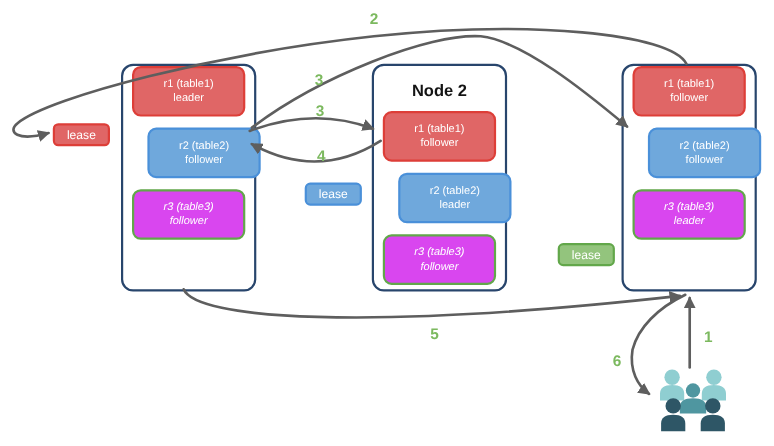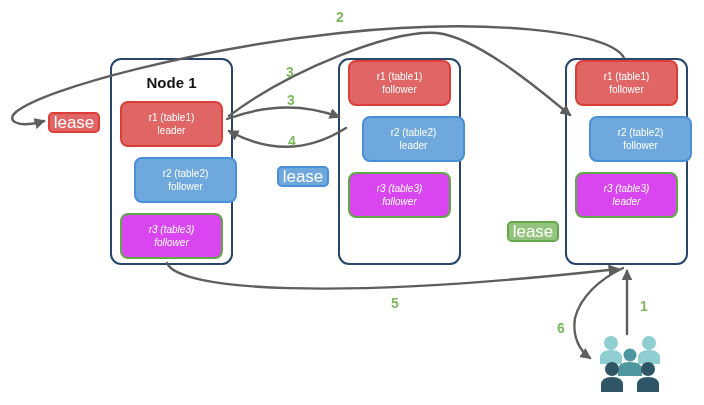--- a/index.html
+++ b/index.html
@@ -22,21 +22,21 @@
     box-sizing:border-box;color:#ffffff;font-size:10px;line-height:1.3;
     display:flex;flex-direction:column;align-items:center;justify-content:center;
     border:2px solid transparent;text-align:center;
   }
   .replica.red{background:#e06666;border-color:#dd3e38;}
   .replica.blue{background:#6fa8dc;border-color:#4a90d9;margin-left:22px;}
   .replica.green{background:#d946ef;border-color:#62a74a;font-style:italic;}
   
   .lease{
     position:absolute;width:52px;height:21px;box-sizing:border-box;border-radius:5px;
-    color:#ffffff;font-size:17px;display:flex;align-items:center;justify-content:center;
+    color:#ffffff;font-size:11px;display:flex;align-items:center;justify-content:center;
     z-index:3;
     text-align:right;
   }
   .lease-red{left:48px;top:112px;background:#e06666;border:2px solid #dd3e38;}
   .lease-blue{left:277px;top:166px;background:#6fa8dc;border:2px solid #4a90d9;}
   .lease-green{left:507px;top:221px;background:#93c47d;border:2px solid #62a74a;}
   
   .step{
     position:absolute;width:20px;text-align:center;color:#7cb95f;
     font-weight:bold;font-size:14px;z-index:6;
@@ -51,36 +51,36 @@
   
   .arrow-layer{position:absolute;left:0;top:0;width:704px;height:405px;z-index:5;pointer-events:none;}
   .clients{position:absolute;left:596px;top:333px;width:70px;height:64px;z-index:2;}
 </style>
 </head>
 <body>
 
 <div class="canvas">
 
   <div class="node node-1">
-    <div class="node-title">Node 1</div>
     <div class="replica red">
       <span>r1 (table1)</span>
       <span>leader</span>
     </div>
     <div class="replica blue">
       <span>r2 (table2)</span>
       <span>follower</span>
     </div>
     <div class="replica green">
       <span>r3 (table3)</span>
       <span>follower</span>
     </div>
   </div>
 
   <div class="node node-2">
+    <div class="node-title">Node 2</div>
     <div class="replica red">
       <span>r1 (table1)</span>
       <span>follower</span>
     </div>
     <div class="replica blue">
       <span>r2 (table2)</span>
       <span>leader</span>
     </div>
     <div class="replica green">
       <span>r3 (table3)</span>

